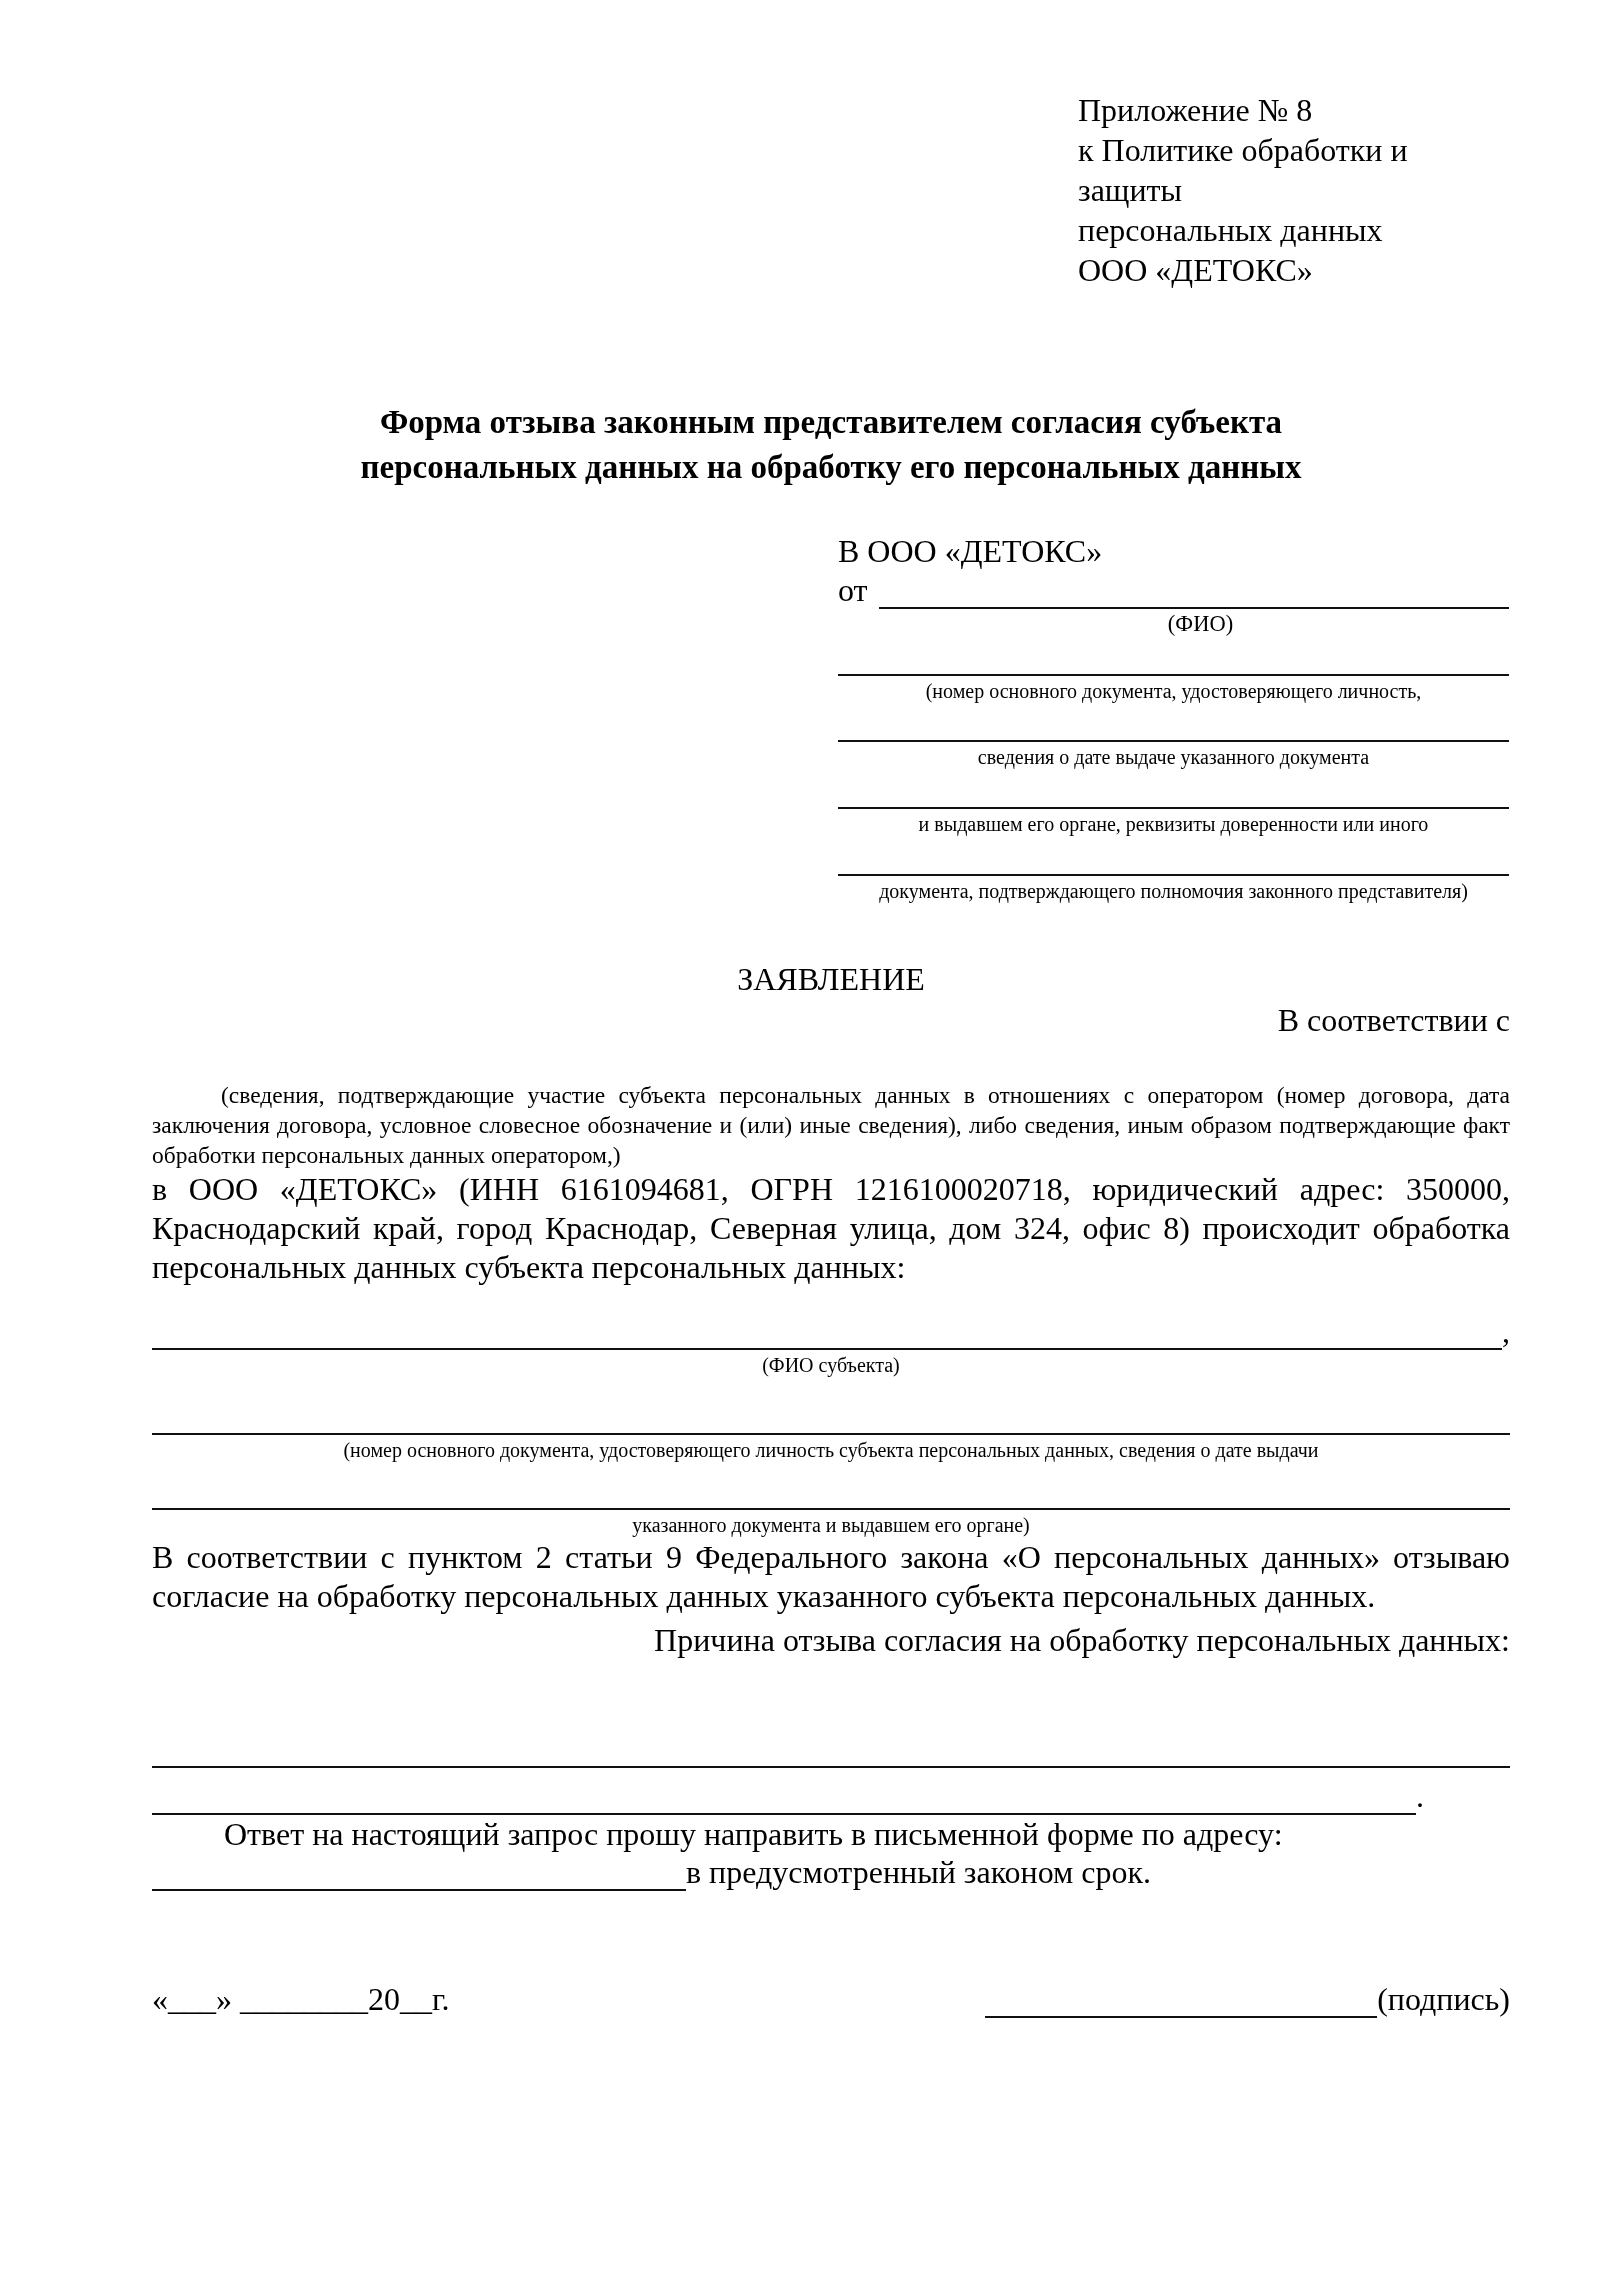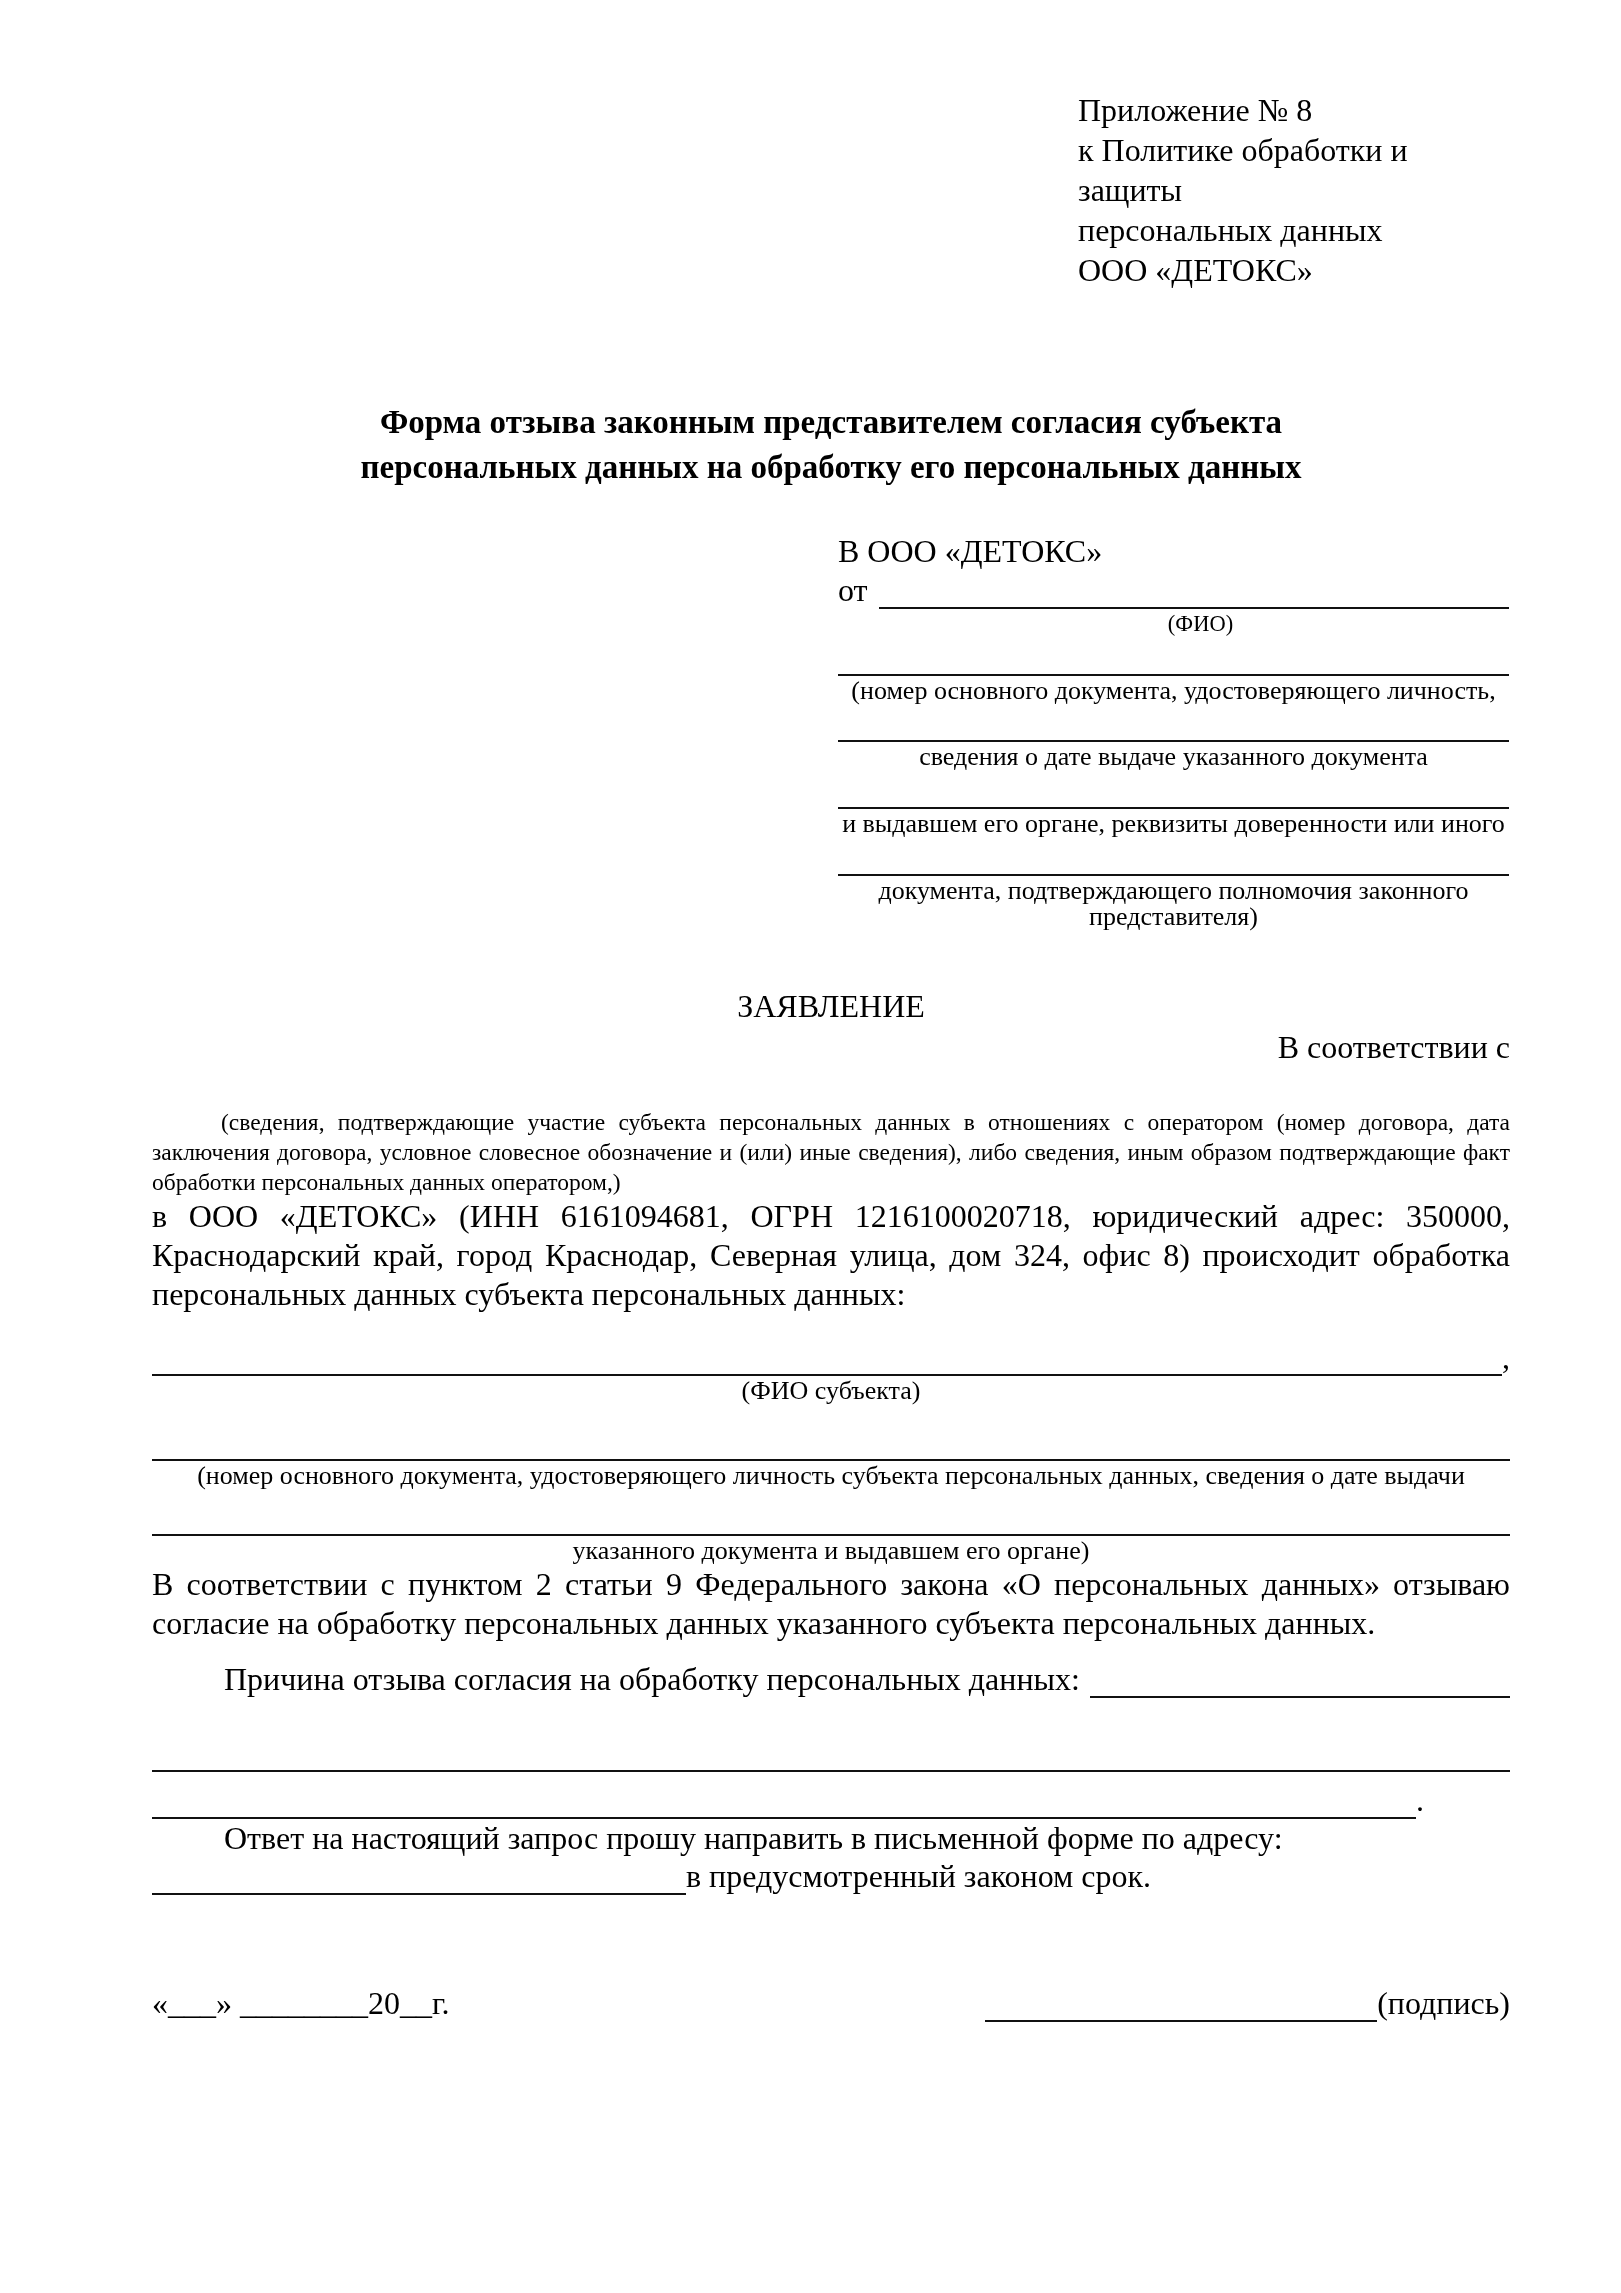--- a/index.html
+++ b/index.html
@@ -34,21 +34,21 @@
   .addressee{
     margin-top:41px;
     margin-left:686px;
     width:671px;
   }
   .addressee .to{line-height:41px;}
   .line-row{display:flex;align-items:flex-end;}
   .line-row .lbl{white-space:nowrap;}
   .line-row .fill{flex:1 1 auto;border-bottom:2.9px solid #111;height:33px;}
   .cap{
-    font-size:26px;
+    font-size:20px;
     line-height:26.5px;
     text-align:center;
     padding-top:2px;
   }
   .fio-cap{padding-left:54px;font-size:22.5px;}
   .field{margin-top:8.8px;}
   .field .blank{height:27.4px;border-bottom:2.9px solid #111;}
   
   .heading{
     margin-top:55px;
@@ -68,21 +68,21 @@
     text-align:justify;
     line-height:39px;
   }
   .par.ind{text-indent:72px;}
   .fio-row{margin-top:25.5px;}
   .fio-row .fill{height:29px;}
   .tail{white-space:nowrap;}
   .docfield{margin-top:25.5px;}
   .docfield .blank{height:29px;border-bottom:2.9px solid #111;}
   .docfield.second{margin-top:15.7px;}
-  .reason-row{margin-top:18px;}
+  .reason-row{margin-top:6px;flex-direction:column;}
   .blankline{margin-top:43px;height:29px;border-bottom:2.9px solid #111;}
   .blankline2-row{margin-top:9.8px;}
   .blankline2-row .fixedfill{width:1264px;flex:0 0 auto;border-bottom:2.9px solid #111;height:29px;}
   .confirm{margin-top:3.9px;}
   .reply-row{margin-top:0;}
   .reply-row .fixedfill{width:534px;flex:0 0 auto;border-bottom:2.9px solid #111;height:29px;}
   
   .footer{
     margin-top:90px;
     display:flex;

